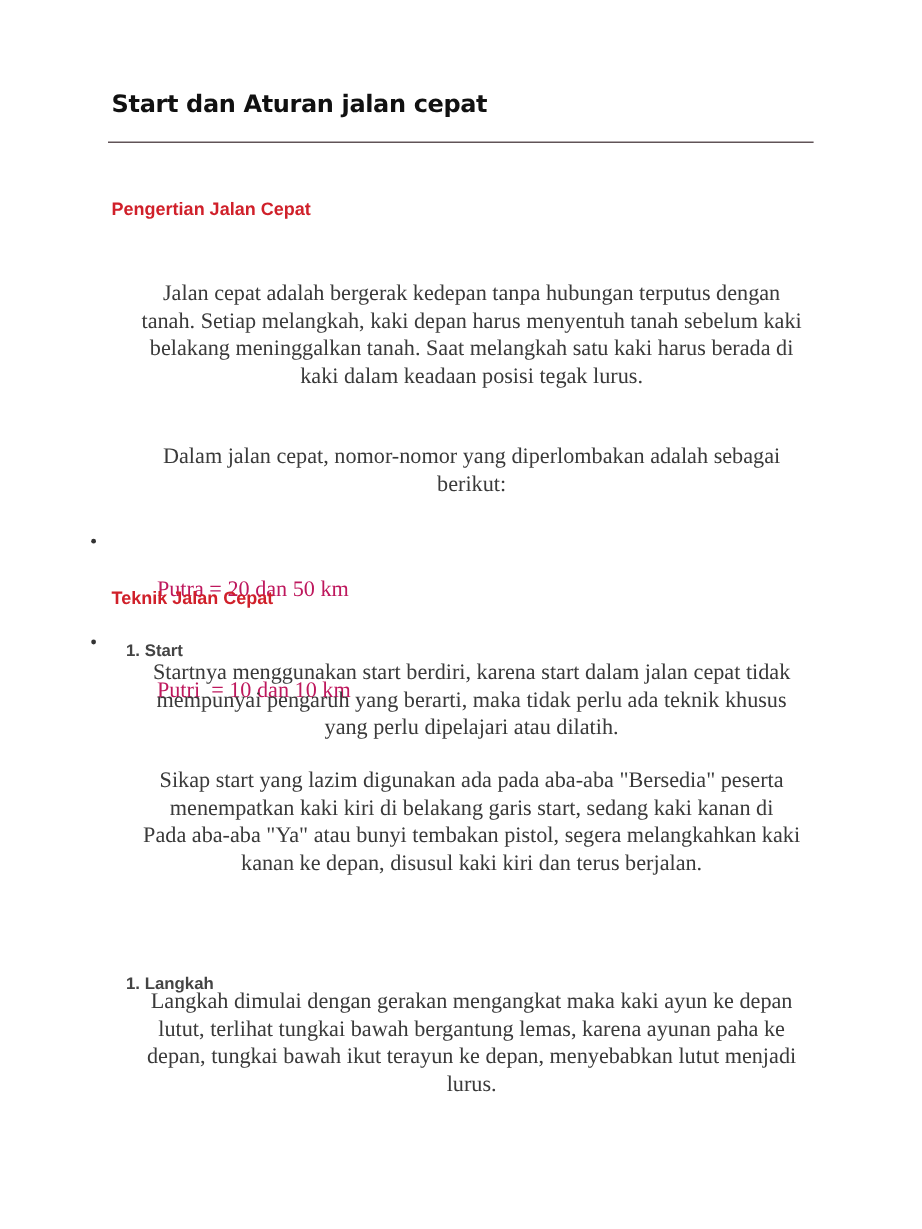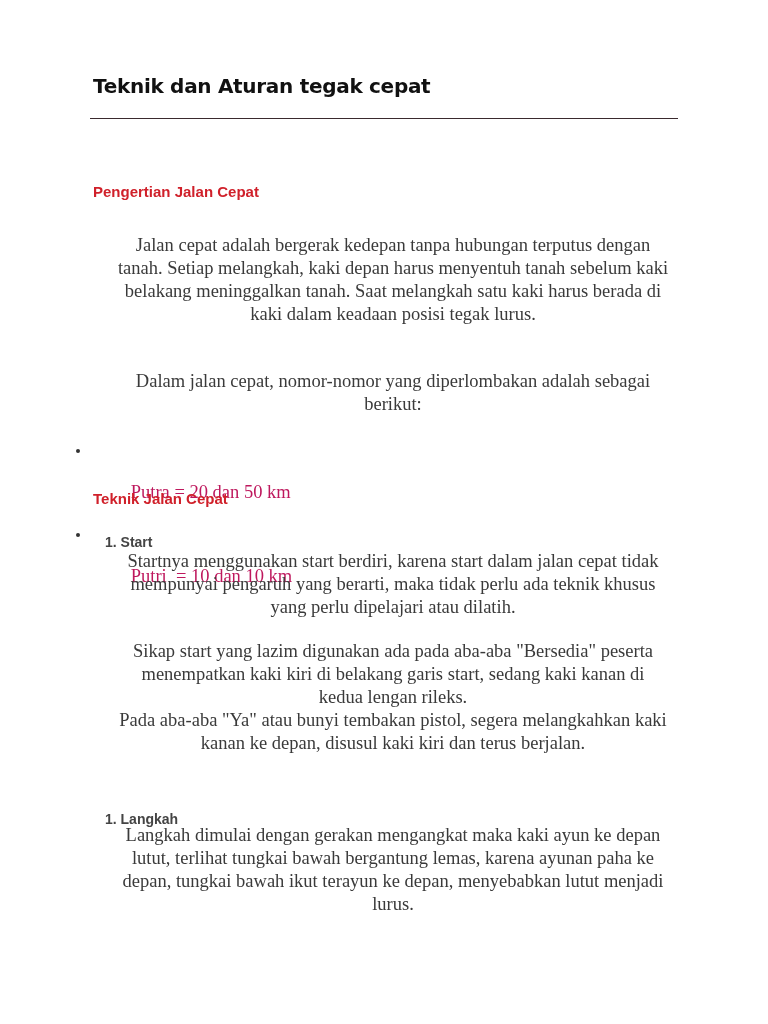--- a/index.html
+++ b/index.html
@@ -100,24 +100,24 @@
       height: 4px;
       border-radius: 50%;
       background: #333333;
     }
   </style>
 </head>
 <body>
 
 <div class="page">
 
-  <h1 class="title">Teknik dan Aturan tegak cepat</h1>
+  <h1 class="title">Start dan Aturan jalan cepat</h1>
   <div class="rule"></div>
 
-  <h2 class="section-heading" style="top:183px;">Pengertian Jalan Cepat</h2>
+  <h2 class="section-heading" style="top:166px;">Pengertian Jalan Cepat</h2>
 
   <p class="para" style="top:234px;">
     <span class="line">Jalan cepat adalah bergerak kedepan tanpa hubungan terputus dengan</span>
     <span class="line">tanah. Setiap melangkah, kaki depan harus menyentuh tanah sebelum kaki</span>
     <span class="line">belakang meninggalkan tanah. Saat melangkah satu kaki harus berada di</span>
     <span class="line">kaki dalam keadaan posisi tegak lurus.</span>
   </p>
 
   <p class="para" style="top:370px;">
     <span class="line">Dalam jalan cepat, nomor-nomor yang diperlombakan adalah sebagai</span>
@@ -141,21 +141,20 @@
 
   <p class="para" style="top:550px;">
     <span class="line">Startnya menggunakan start berdiri, karena start dalam jalan cepat tidak</span>
     <span class="line">mempunyai pengaruh yang berarti, maka tidak perlu ada teknik khusus</span>
     <span class="line">yang perlu dipelajari atau dilatih.</span>
   </p>
 
   <p class="para" style="top:640px;">
     <span class="line">Sikap start yang lazim digunakan ada pada aba-aba "Bersedia" peserta</span>
     <span class="line">menempatkan kaki kiri di belakang garis start, sedang kaki kanan di</span>
-    <span class="line">kedua lengan rileks.</span>
     <span class="line">Pada aba-aba "Ya" atau bunyi tembakan pistol, segera melangkahkan kaki</span>
     <span class="line">kanan ke depan, disusul kaki kiri dan terus berjalan.</span>
   </p>
 
   <h3 class="sub-heading" style="top:799px;">1. Langkah</h3>
 
   <p class="para" style="top:824px;">
     <span class="line">Langkah dimulai dengan gerakan mengangkat maka kaki ayun ke depan</span>
     <span class="line">lutut, terlihat tungkai bawah bergantung lemas, karena ayunan paha ke</span>
     <span class="line">depan, tungkai bawah ikut terayun ke depan, menyebabkan lutut menjadi</span>

